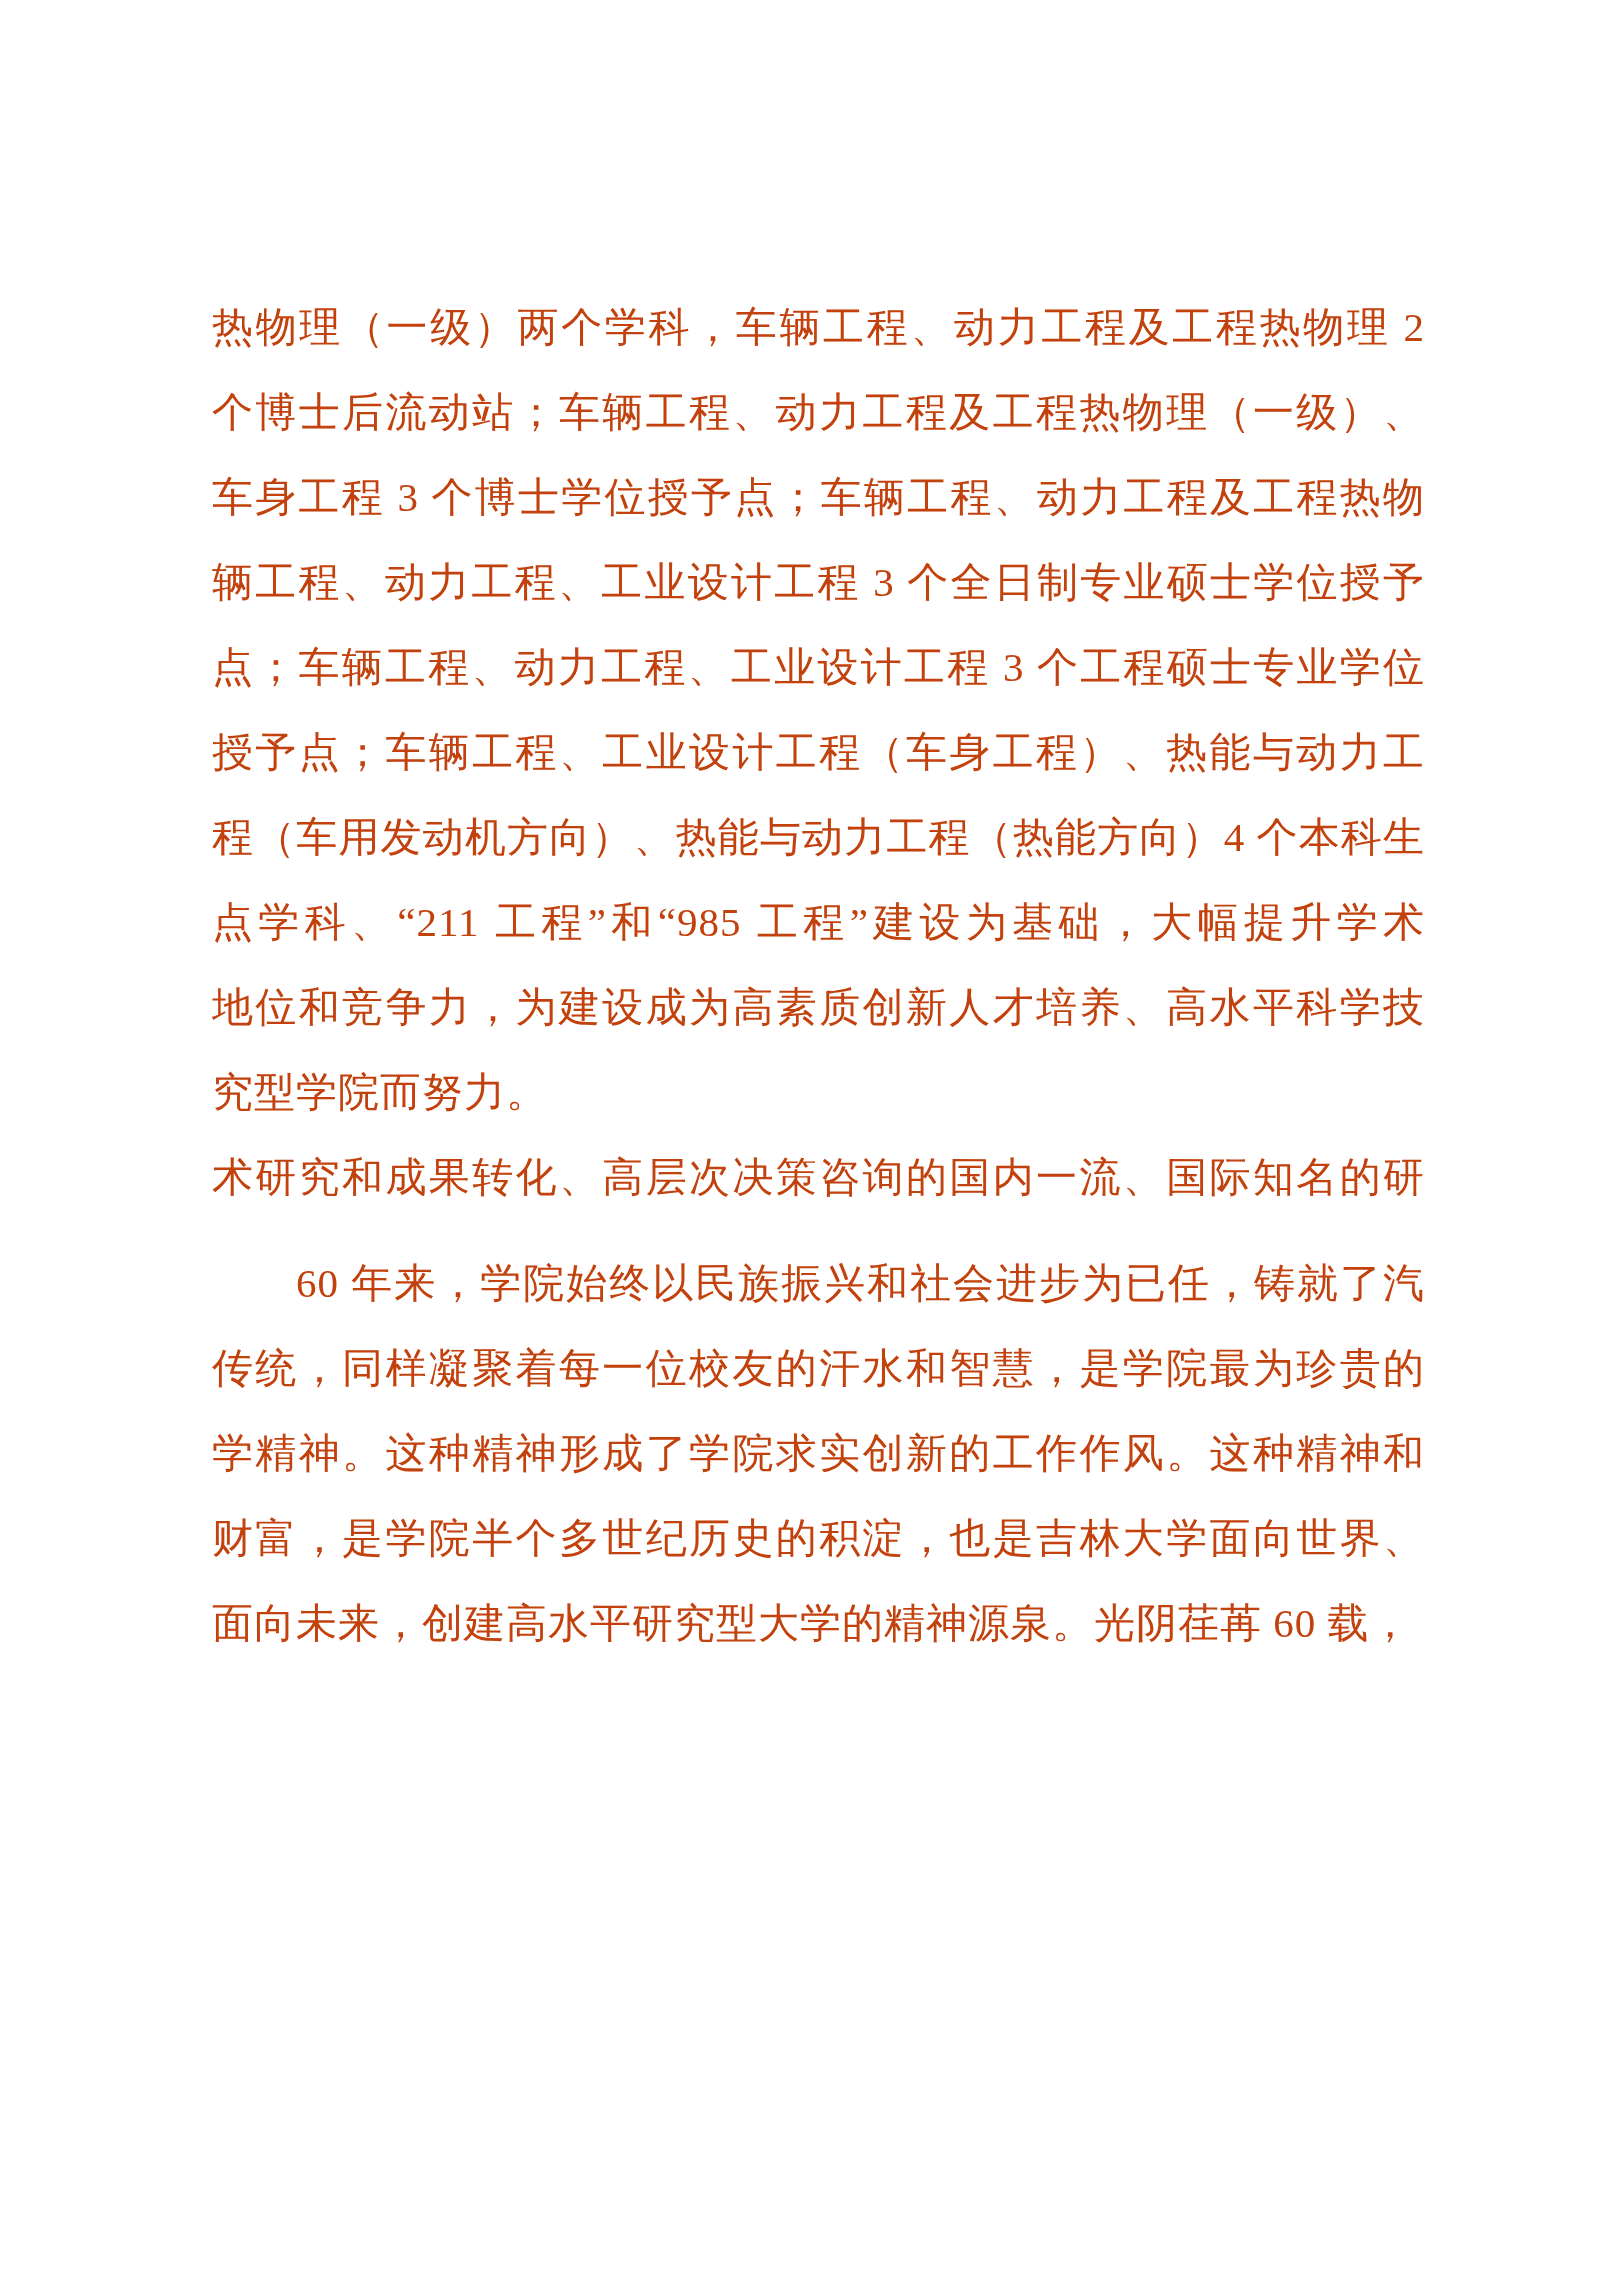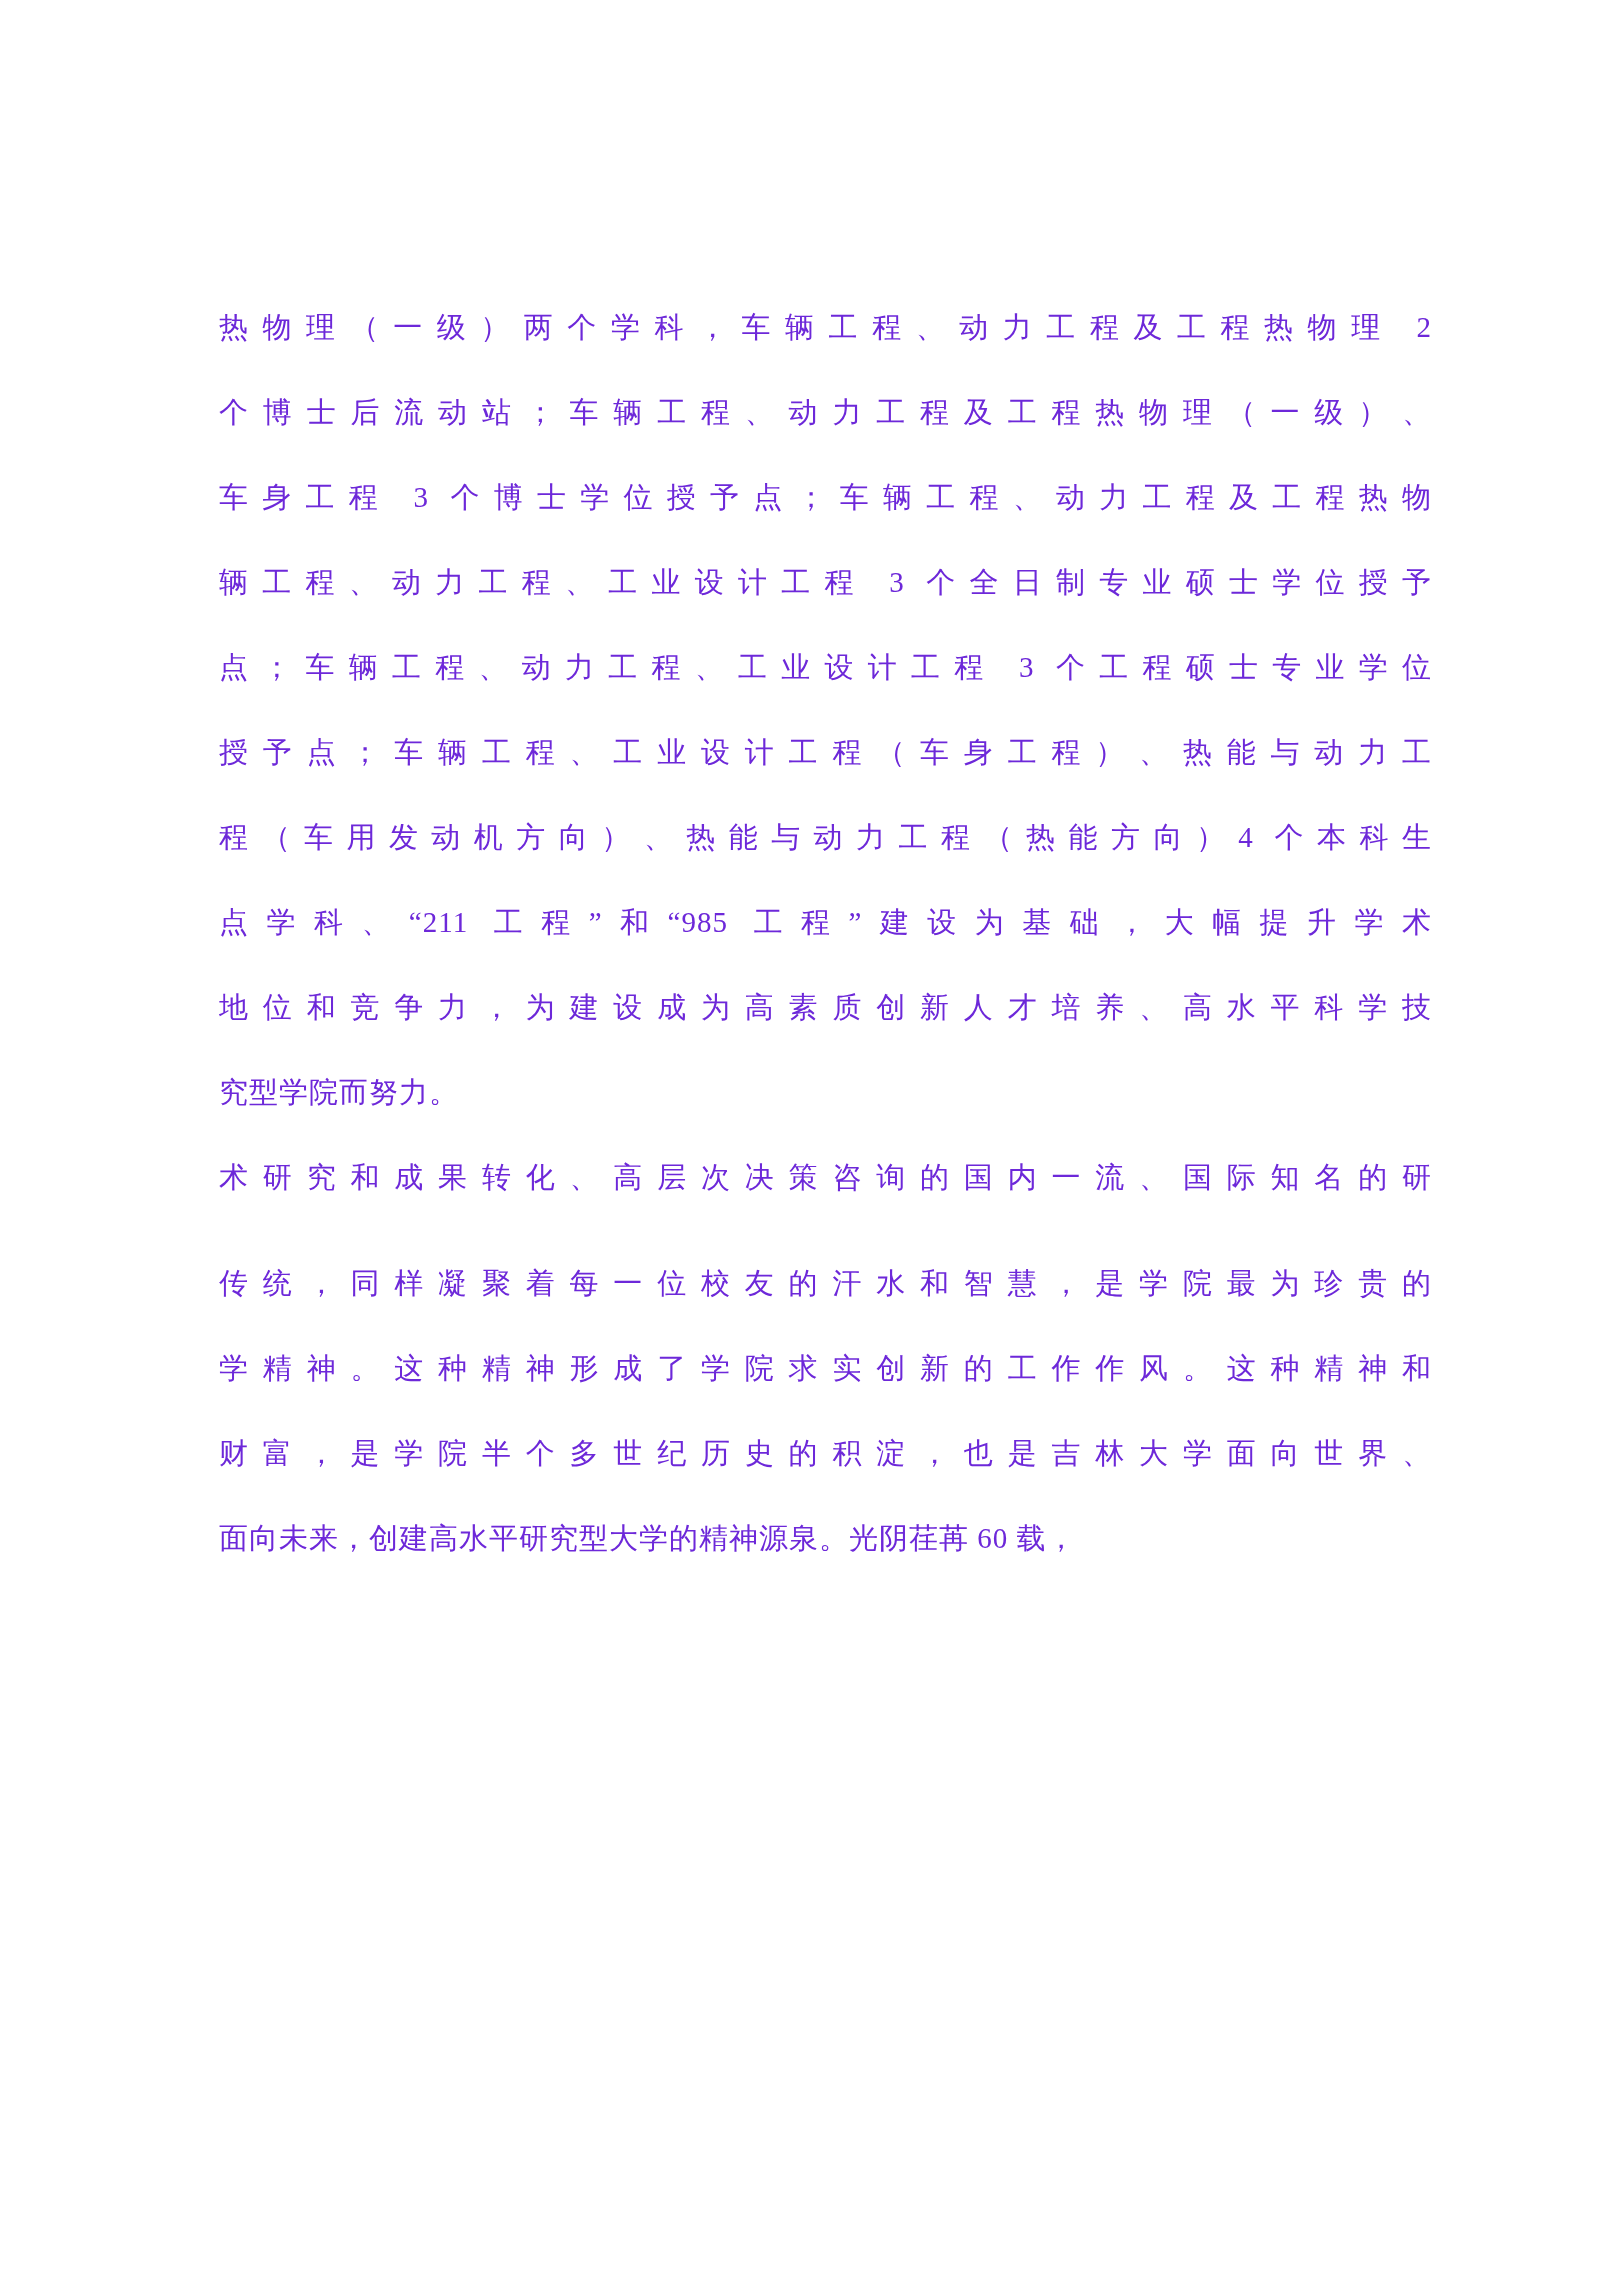--- a/index.html
+++ b/index.html
@@ -17,25 +17,25 @@
   .page {
     position: absolute;
     left: 0;
     top: 0;
     width: 1621px;
     height: 2293px;
     background: #ffffff;
   }
   .text-block {
     position: absolute;
-    left: 219px;
+    left: 212px;
     top: 285px;
     width: 1213px;
-    color: #6d28d9;
-    font-size: 29px;
+    color: #c2410c;
+    font-size: 41px;
     line-height: 85px;
     letter-spacing: 1px;
   }
   .paragraph {
     margin: 0;
     padding: 0;
   }
   .para-gap {
     margin-top: 20.6px;
   }
@@ -63,20 +63,21 @@
         <div class="line">辆工程、动力工程、工业设计工程 3 个全日制专业硕士学位授予</div>
         <div class="line">点；车辆工程、动力工程、工业设计工程 3 个工程硕士专业学位</div>
         <div class="line">授予点；车辆工程、工业设计工程（车身工程）、热能与动力工</div>
         <div class="line">程（车用发动机方向）、热能与动力工程（热能方向）4 个本科生</div>
         <div class="line">点学科、“211 工程”和“985 工程”建设为基础，大幅提升学术</div>
         <div class="line">地位和竞争力，为建设成为高素质创新人才培养、高水平科学技</div>
         <div class="line line-last">究型学院而努力。</div>
         <div class="line">术研究和成果转化、高层次决策咨询的国内一流、国际知名的研</div>
       </div>
       <div class="paragraph para-gap">
+        <div class="line line-indent">60 年来，学院始终以民族振兴和社会进步为已任，铸就了汽</div>
         <div class="line">传统，同样凝聚着每一位校友的汗水和智慧，是学院最为珍贵的</div>
         <div class="line">学精神。这种精神形成了学院求实创新的工作作风。这种精神和</div>
         <div class="line">财富，是学院半个多世纪历史的积淀，也是吉林大学面向世界、</div>
         <div class="line line-last">面向未来，创建高水平研究型大学的精神源泉。光阴荏苒 60 载，</div>
       </div>
     </div>
 </div>
 
 
 </body></html>

